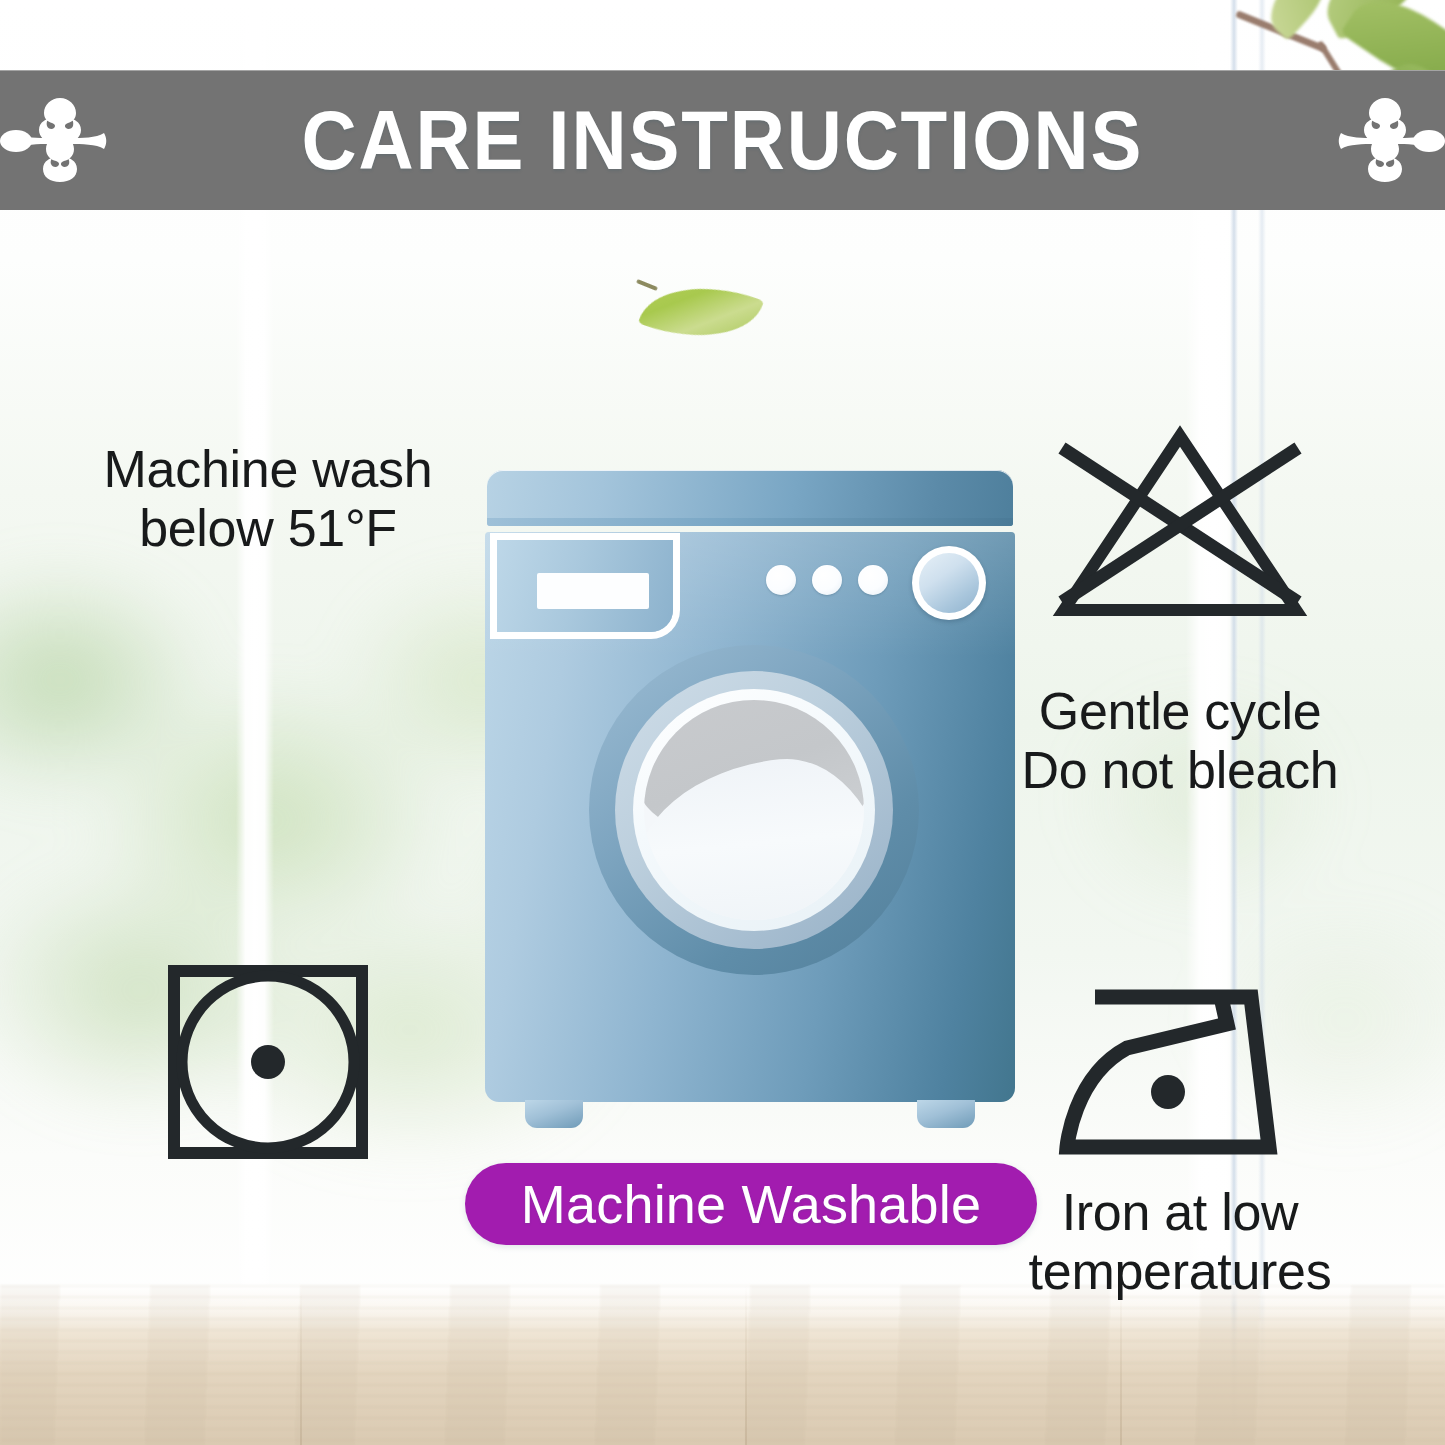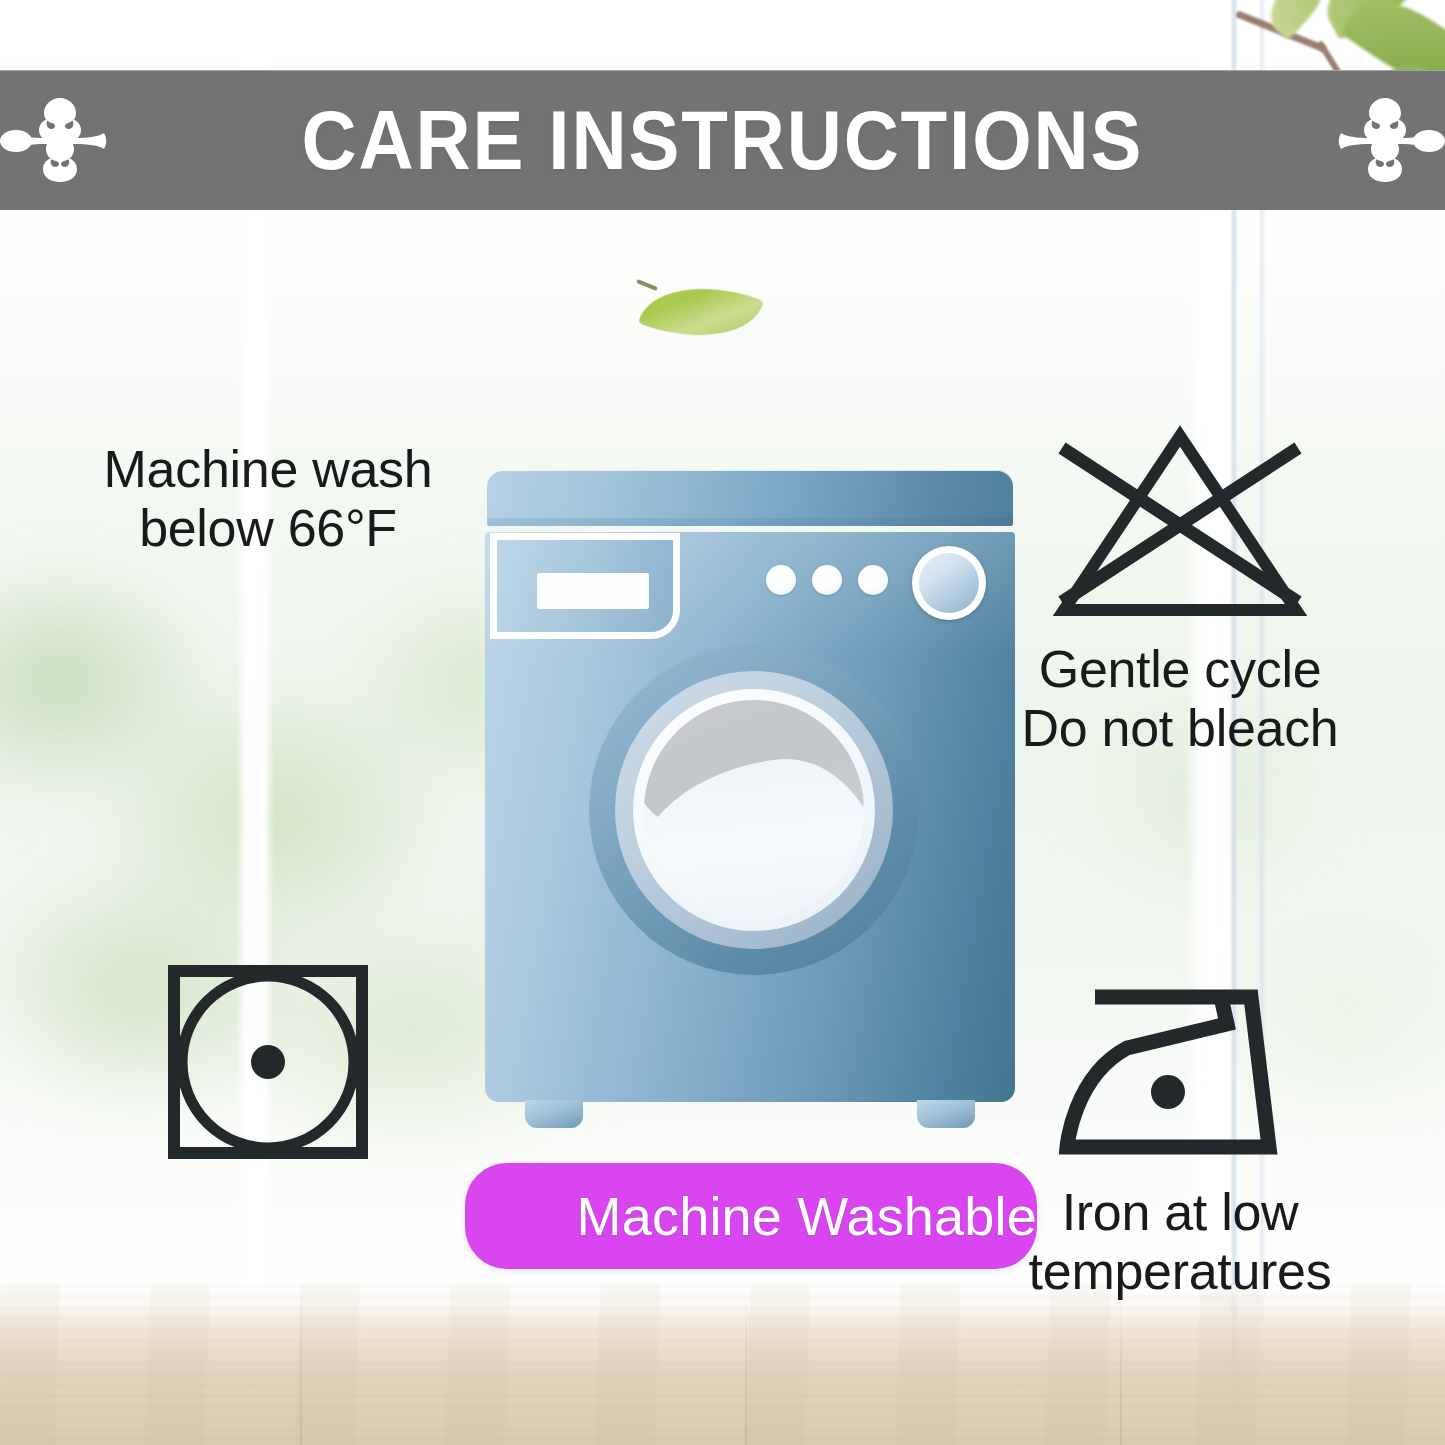--- a/index.html
+++ b/index.html
@@ -118,21 +118,21 @@
   .cell .caption {
     margin-top:16px;
     color:#181a1b;
     font-size:52px;
     line-height:1.13;
     text-align:center;
     white-space:pre-line;
     letter-spacing:-.3px;
   }
   #cell-wash   { left:28px;  top:424px;  width:480px; }
-  #cell-bleach { left:940px; top:424px;  width:480px; }
+  #cell-bleach { left:940px; top:424px;  width:480px;gap:42px; }
   #cell-dry    { left:28px;  top:962px;  width:480px; }
   #cell-iron   { left:940px; top:982px;  width:480px; }
 
   
   #machine { position:absolute; left:485px; top:470px; width:530px; height:650px; }
 
   .wm-top {
     position:absolute; left:2px; top:0; width:526px; height:56px;
     background:linear-gradient(100deg,#b7d2e4 0%,#a3c4db 22%,#79a6c4 58%,#5b8aa8 85%,#4e7f9c 100%);
     border-radius:16px 16px 3px 3px;
@@ -222,24 +222,24 @@
   .wm-foot {
     position:absolute; top:630px; width:58px; height:28px;
     background:linear-gradient(160deg,#bdd7e8 0%,#a0c0d7 45%,#6f9bb8 100%);
     border-radius:0 0 12px 12px;
   }
   .wm-foot.left  { left:40px; }
   .wm-foot.right { left:432px; }
 
   
   #badge {
-    position:absolute; left:465px; top:1163px; width:572px; height:106px;
-    background:#d946ef;
+    position:absolute; left:465px; top:1163px; width:572px; height:82px;
+    background:#a21caf;
     border-radius:42px;
-    display:flex; align-items:center; justify-content:flex-end;
+    display:flex; align-items:center; justify-content:center;
     box-shadow:0 2px 6px rgba(90,120,140,.18);
   }
   #badge .badge-text {
     color:#ffffff;
     font-size:54px;
     letter-spacing:.2px;
     text-shadow:0 1px 2px rgba(70,100,120,.25);
     line-height:1;
   }
 
@@ -300,21 +300,21 @@
         <path d="M50 46c-12 0-26 0-34-5-3 5-3 11 0 16 8-5 22-5 34-5 6 0 10-3 10-3s-4-3-10-3z"></path>
         <path d="M70 46c12 0 26 0 34-5 3 5 3 11 0 16-8-5-22-5-34-5-6 0-10-3-10-3s4-3 10-3z"></path>
         <ellipse cx="104" cy="49" rx="16" ry="11"></ellipse>
       </g>
     </svg>
   </span>
 </div>
 
 <div class="cell" id="cell-wash">
   <div class="caption">Machine wash
-below 66°F</div>
+below 51°F</div>
 </div>
 
 <div class="cell" id="cell-bleach">
   <div class="icon-wrap">
     <svg width="280" height="200" viewBox="0 0 280 200" aria-hidden="true">
       <path d="M140 12 L256 186 L24 186 Z" fill="none" stroke="#23282b" stroke-width="12" stroke-linejoin="miter"></path>
       <line x1="22" y1="24" x2="258" y2="178" stroke="#23282b" stroke-width="13" stroke-linecap="butt"></line>
       <line x1="258" y1="24" x2="22" y2="178" stroke="#23282b" stroke-width="13" stroke-linecap="butt"></line>
     </svg>
   </div>

